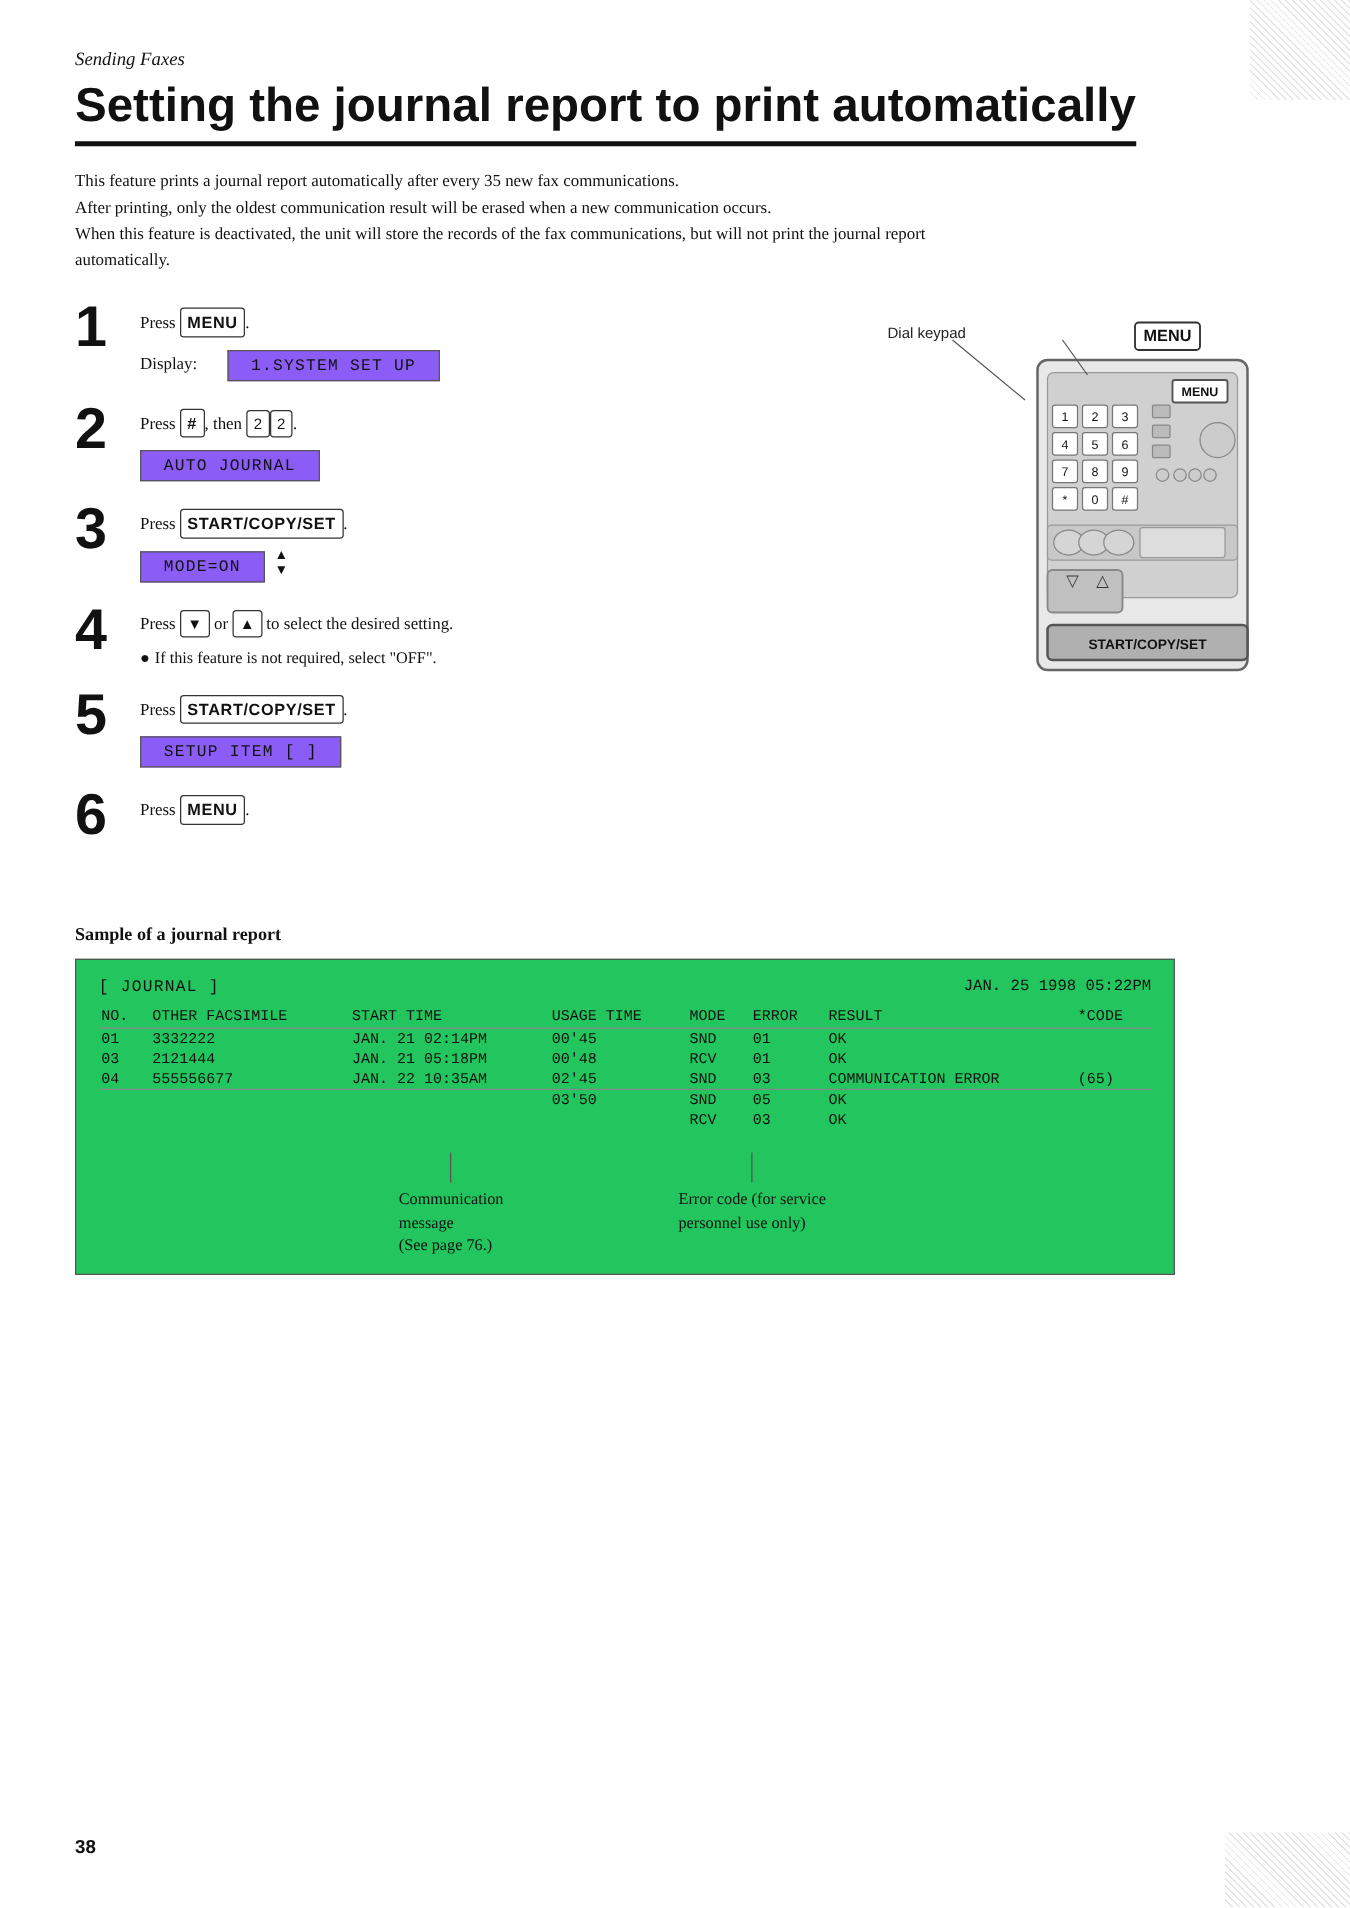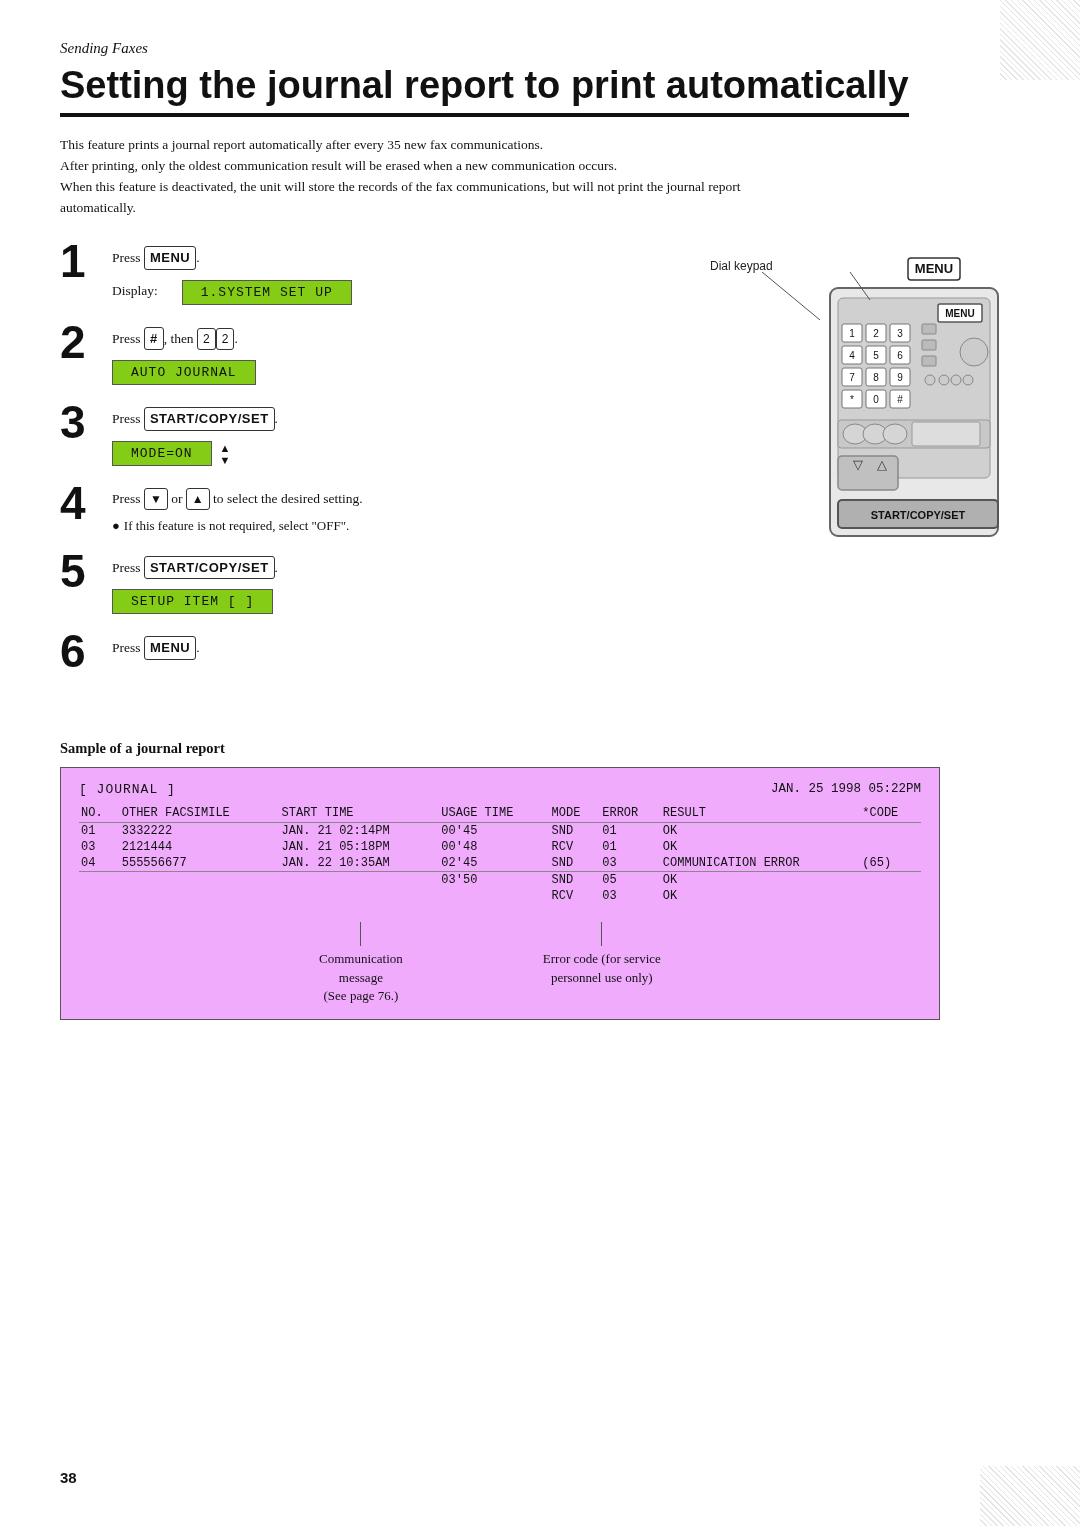--- a/index.html
+++ b/index.html
@@ -74,21 +74,21 @@
       font-size: 13.5px;
       line-height: 1.5;
     }
     .step-display {
       display: inline-block;
       border: 1.5px solid #555;
       padding: 4px 18px;
       font-family: 'Courier New', Courier, monospace;
       font-size: 13px;
       margin-top: 2px;
-      background: #84cc16;
+      background: #8b5cf6;
       letter-spacing: 1px;
     }
     .step-display-row {
       display: flex;
       flex-direction: row;
       align-items: center;
       gap: 24px;
       margin-top: 3px;
     }
     .label-display {
@@ -124,21 +124,21 @@
     }
     .step4-note {
       font-size: 13px;
       margin-top: 3px;
     }
     .bullet {
       margin-right: 4px;
     }
     .display-with-arrows {
       display: inline-flex;
-      align-items: flex-end;
+      align-items: flex-start;
       gap: 8px;
     }
     .va-arrows {
       display: inline-flex;
       flex-direction: column;
       font-size: 11px;
       line-height: 1;
       gap: 1px;
     }
 
@@ -161,21 +161,21 @@
     .journal-title {
       font-size: 14.5px;
       font-weight: bold;
       margin-bottom: 10px;
     }
     .journal-table-wrapper {
       border: 1.5px solid #555;
       padding: 14px 18px 14px 18px;
       font-family: 'Courier New', Courier, monospace;
       font-size: 12.5px;
-      background: #f0abfc;
+      background: #22c55e;
       max-width: 880px;
       position: relative;
     }
     .journal-header-row {
       display: flex;
       justify-content: space-between;
       margin-bottom: 8px;
     }
     .journal-title-tag {
       font-family: 'Courier New', Courier, monospace;
@@ -223,21 +223,21 @@
       gap: 4px;
     }
     .annotation-line {
       width: 1px;
       height: 24px;
       background: #555;
       margin: 0 auto;
     }
     .annotation-text {
       font-size: 13px;
-      text-align: center;
+      text-align: left;
       line-height: 1.4;
     }
     .page-number {
       position: absolute;
       bottom: 40px;
       left: 60px;
       font-size: 15px;
       font-weight: bold;
       font-family: Arial, sans-serif;
     }

